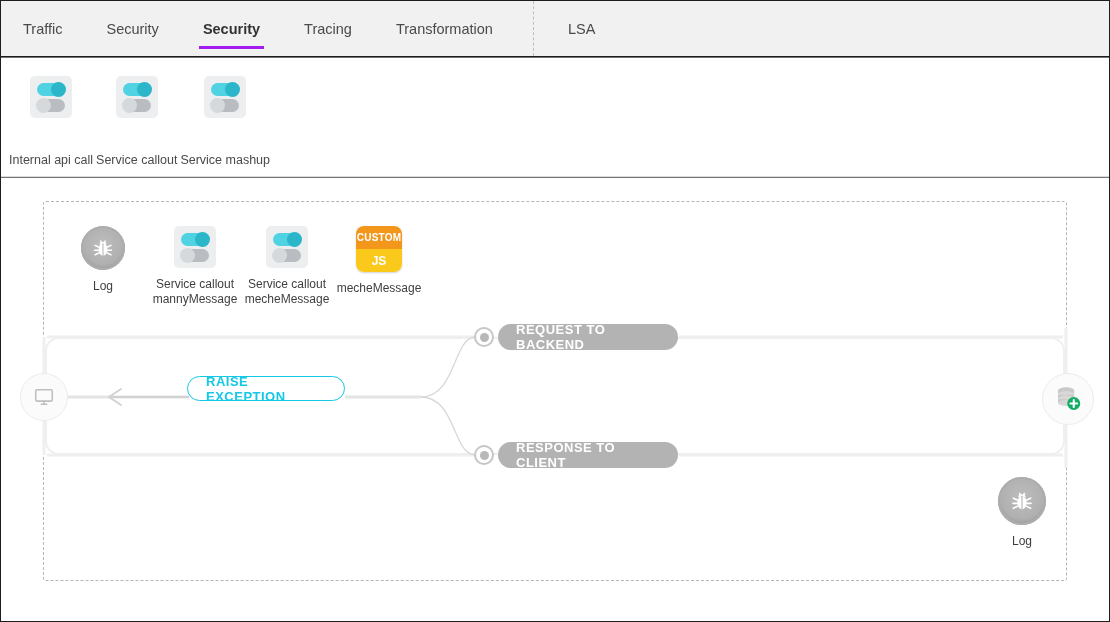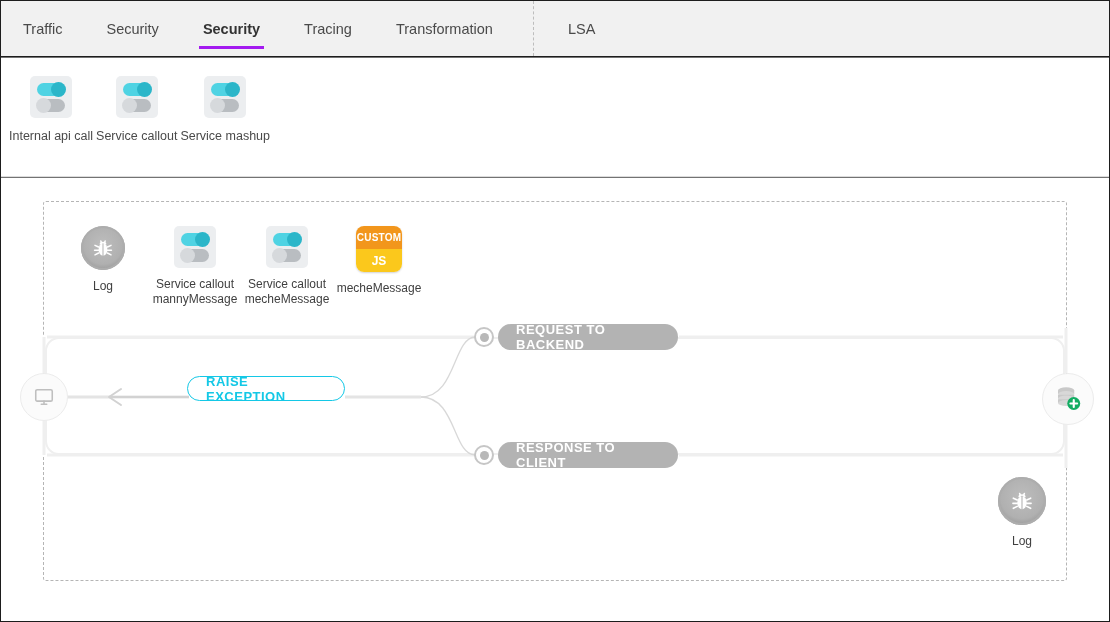--- a/index.html
+++ b/index.html
@@ -76,20 +76,21 @@
     display: flex;
     align-items: flex-start;
     padding: 18px 0 0 8px;
   }
   .pal-item {
     display: flex;
     flex-direction: column;
     align-items: center;
     margin-right: 3px;
     cursor: pointer;
+    gap: 24px;
   }
   .pal-label {
     margin-top: 11px;
     font-size: 12.5px;
     color: #4a4a4a;
     white-space: nowrap;
   }
 
   
   .tgl-icon {

